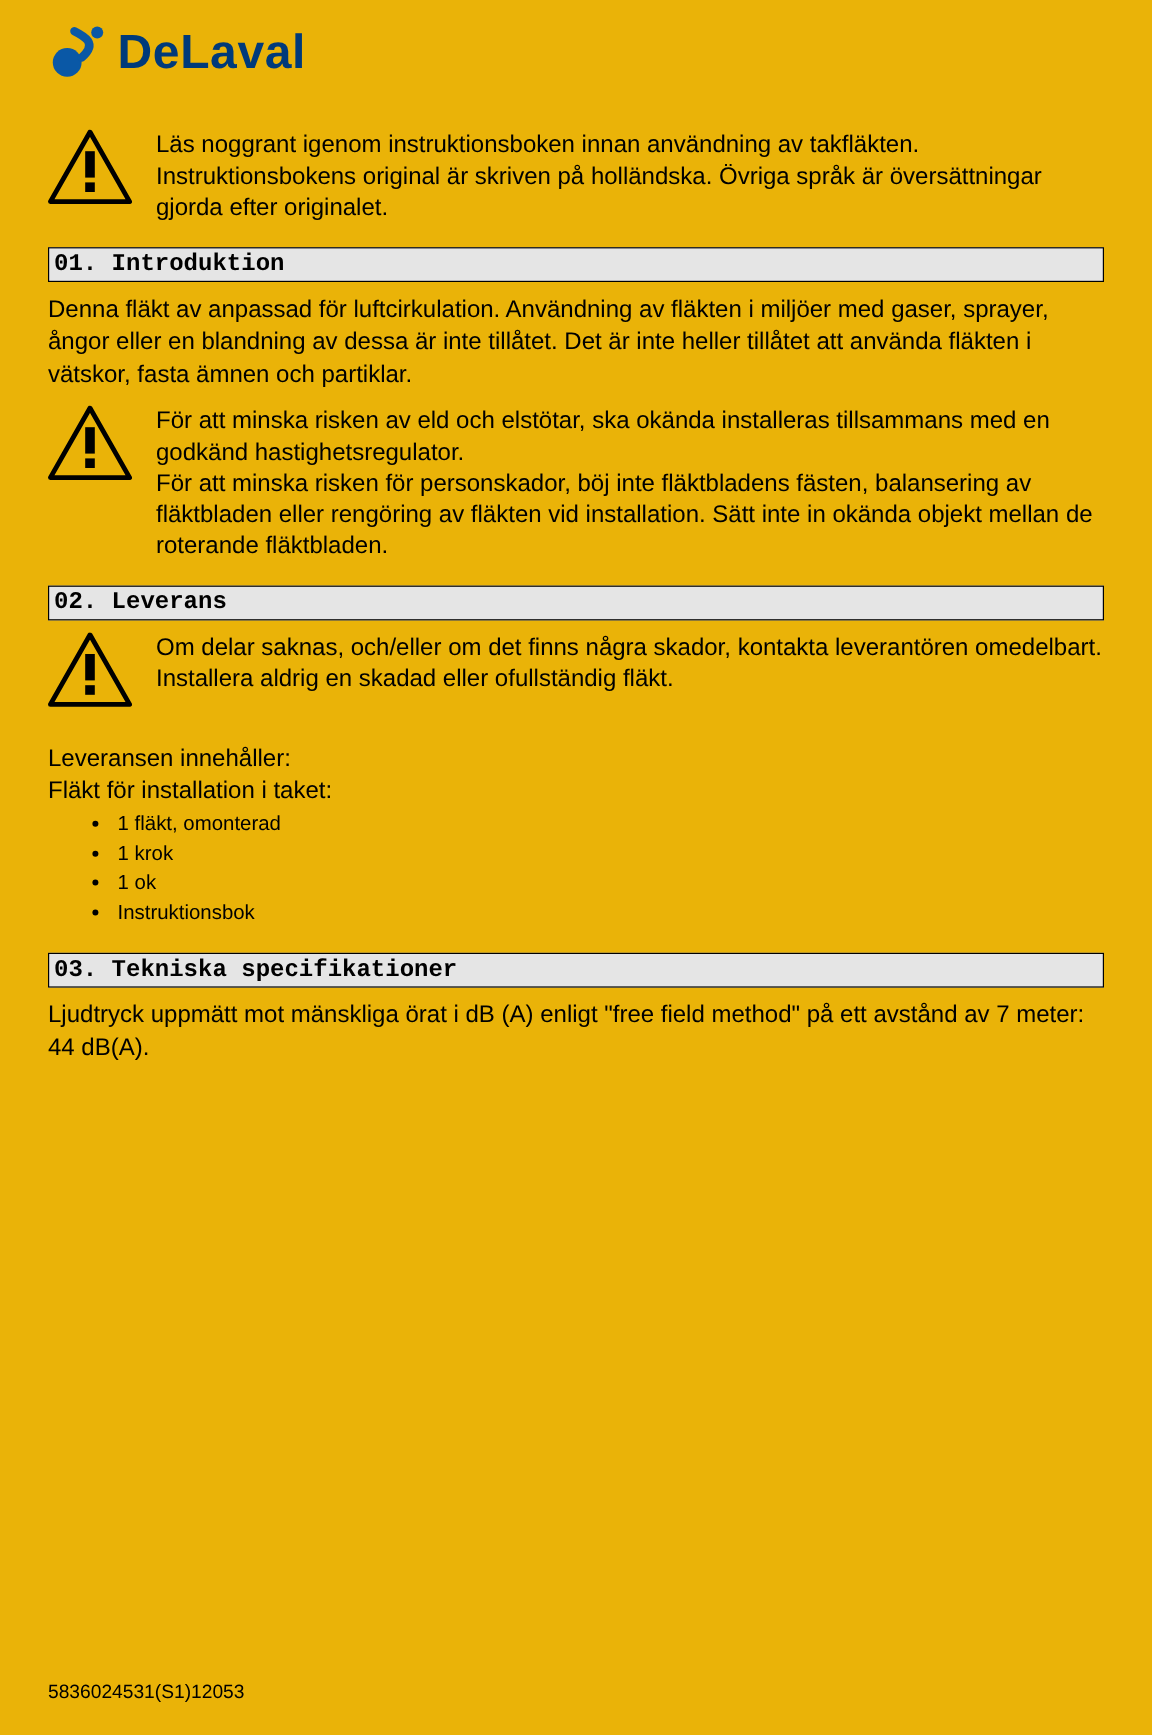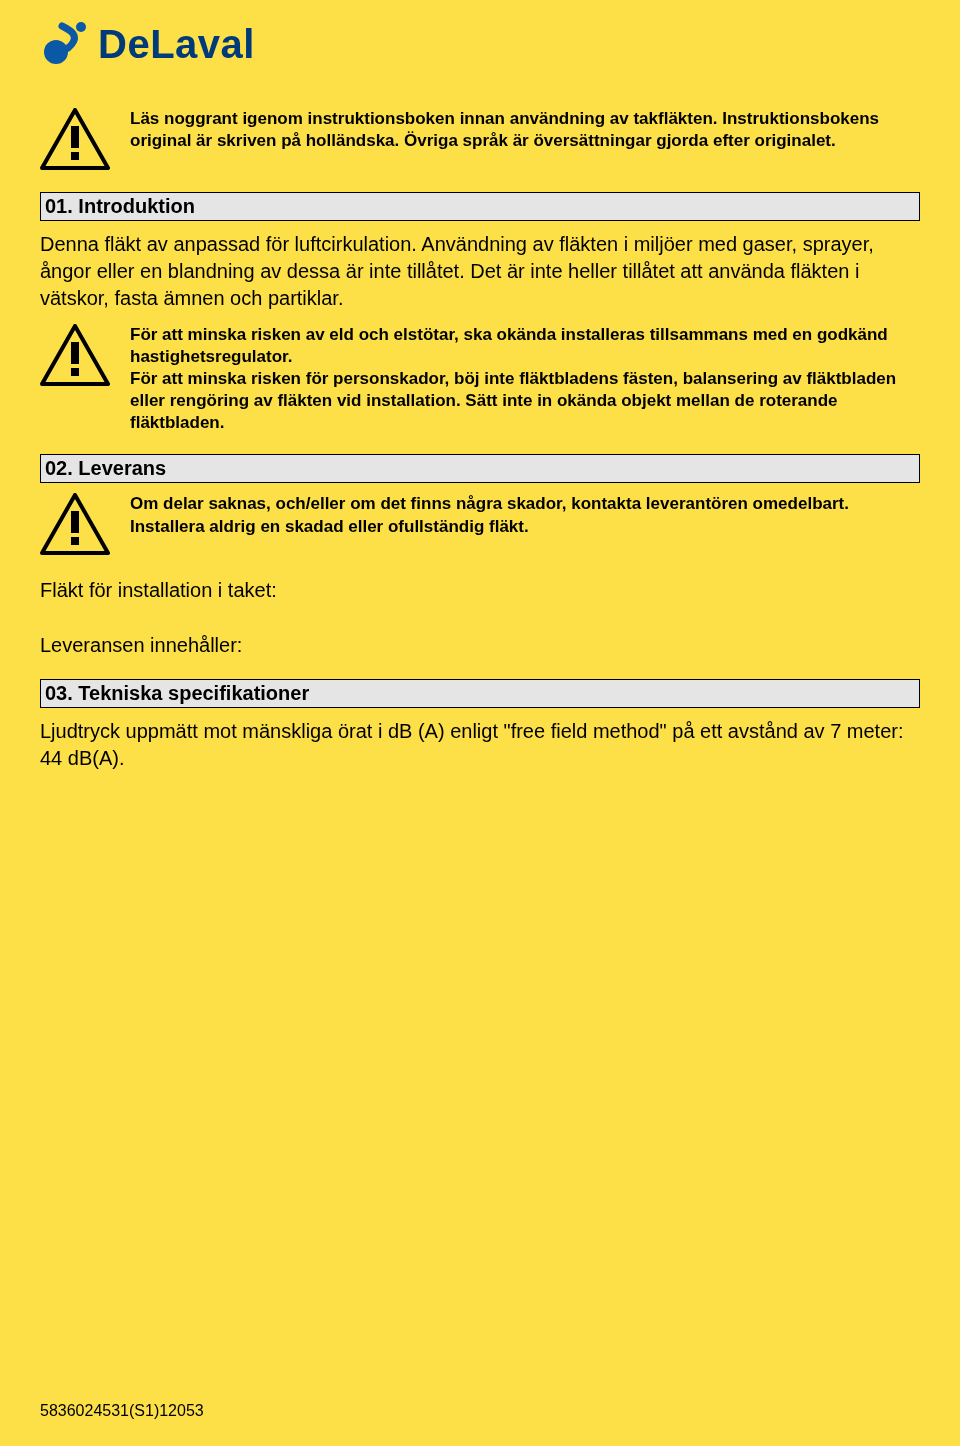--- a/index.html
+++ b/index.html
@@ -1,23 +1,23 @@
 <!DOCTYPE html>
 <html><head>
 <meta charset="utf-8">
 <style>
 html,body{margin:0;padding:0;background:#fff;color:#000;font-family:Verdana,Geneva,sans-serif}
-.page{width:960px;height:1446px;position:relative;margin:0 auto;background:#fde047;box-sizing:border-box;padding:20px 40px 0 40px}
+.page{width:960px;height:1446px;position:relative;margin:0 auto;background:#eab308;box-sizing:border-box;padding:20px 40px 0 40px}
 .logo{display:flex;align-items:center;gap:10px;margin-bottom:40px}
 .logo-mark{width:48px;height:48px;position:relative}
 .logo-text{font-family:Arial,Helvetica,sans-serif;font-weight:800;font-size:40px;color:#003a7a;letter-spacing:.5px}
 .warn-row{display:flex;align-items:flex-start;gap:20px;margin:10px 0 20px 0}
 .warn-icon{flex:0 0 70px;height:64px}
-.warn-text{flex:1;font-size:17px;font-weight:700;line-height:1.3}
-.section-head{background:#e5e5e5;border:1px solid #000;font-family:Liberation Sans, sans-serif;font-weight:700;font-size:20px;padding:2px 4px;margin:20px 0 10px 0}
+.warn-text{flex:1;font-size:20px;font-weight:400;line-height:1.3}
+.section-head{background:#e5e5e5;border:1px solid #000;font-family:Liberation Mono, monospace;font-weight:700;font-size:20px;padding:2px 4px;margin:20px 0 10px 0}
 .body-text{font-size:20px;line-height:1.35;margin:6px 0 12px 0}
 ul.bullets{margin:2px 0 14px 54px;padding:0}
 ul.bullets li{font-size:17px;line-height:1.45;list-style:disc;margin:0;padding-left:4px}
 .footer{position:absolute;bottom:26px;left:40px;right:40px;display:flex;justify-content:flex-start;font-size:16px}
 .logo-mark svg{width:100%;height:100%}
 .warn-icon svg{width:100%;height:100%}
 </style>
 </head>
 <body>
 
@@ -68,22 +68,28 @@
     <div class="warn-icon">
       <svg viewBox="0 0 70 64">
         <polygon points="35,2 68,60 2,60" fill="none" stroke="#000" stroke-width="4" stroke-linejoin="round"></polygon>
         <rect x="31" y="18" width="8" height="22" fill="#000"></rect>
         <rect x="31" y="44" width="8" height="8" fill="#000"></rect>
       </svg>
     </div>
     <div class="warn-text">Om delar saknas, och/eller om det finns några skador, kontakta leverantören omedelbart. Installera aldrig en skadad eller ofullständig fläkt.</div>
   </div>
 
+  <div class="body-text" style="margin-top:28px;margin-bottom:0">Leveransen innehåller:</div>
   <div class="body-text" style="margin-top:0;margin-bottom:0">Fläkt för installation i taket:</div>
-  <div class="body-text" style="margin-top:28px;margin-bottom:0">Leveransen innehåller:</div>
+  <ul class="bullets">
+    <li>1 fläkt, omonterad</li>
+    <li>1 krok</li>
+    <li>1 ok</li>
+    <li>Instruktionsbok</li>
+  </ul>
 
   <div class="section-head">03. Tekniska specifikationer</div>
   <div class="body-text">Ljudtryck uppmätt mot mänskliga örat i dB (A) enligt "free field method" på ett avstånd av 7 meter: 44 dB(A).</div>
 
   <div class="footer">
     <span>5836024531(S1)1205</span>
     <span>3</span>
   </div>
 
 </div>

